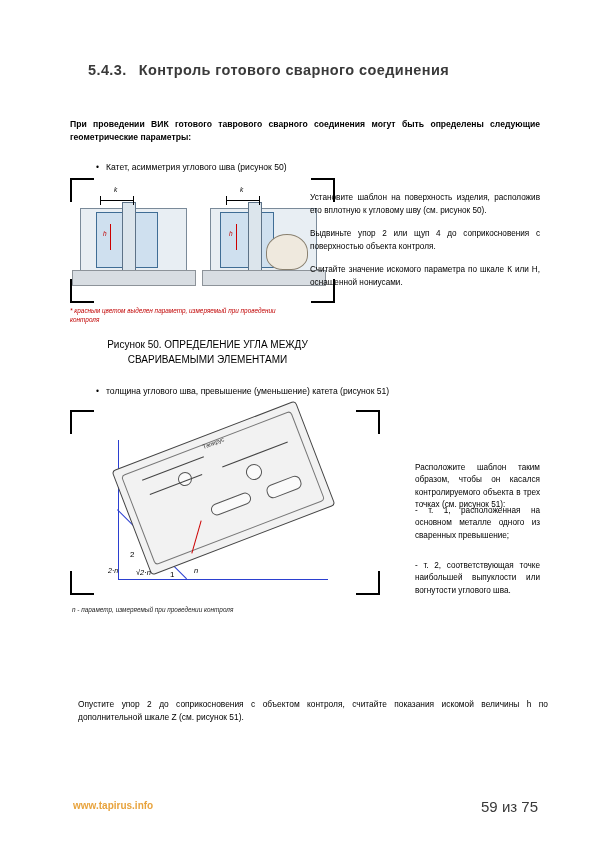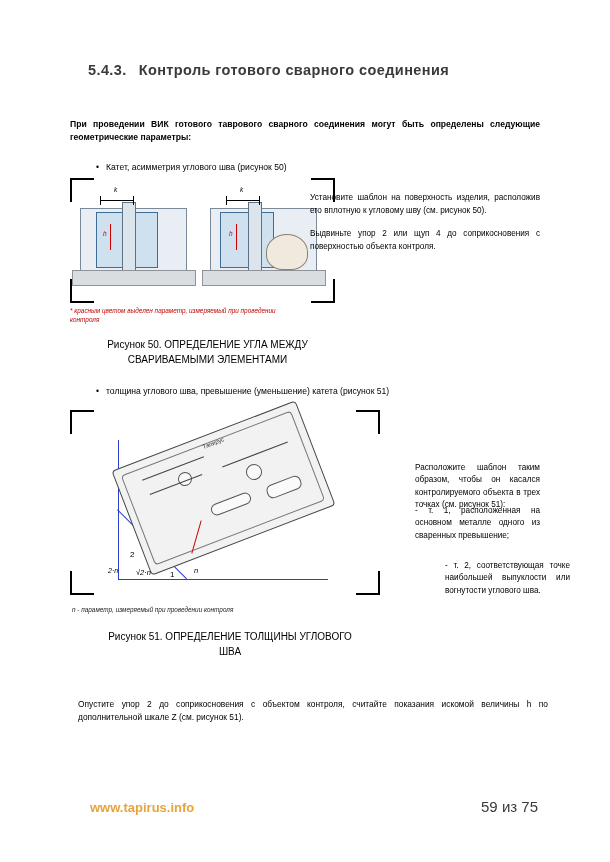--- a/index.html
+++ b/index.html
@@ -108,28 +108,28 @@
   }
   .scaleline{position:absolute;background:#444;height:1px;}
   .fignote2{
     position:absolute;left:72px;top:606px;width:250px;
     font-size:6.4px;font-style:italic;color:#222;
   }
   .figcap2{left:100px;top:629px;width:260px;}
 
   .p-right4{left:415px;top:424px;width:125px;font-size:8.2px;line-height:1.5;margin-top:38px;}
   .p-right5{left:415px;top:505px;width:125px;font-size:8.2px;line-height:1.5;}
-  .p-right6{left:415px;top:560px;width:125px;font-size:8.2px;line-height:1.5;margin-left:30px;}
+  .p-right6{left:415px;top:560px;width:125px;font-size:8.2px;line-height:1.5;}
 
   .p-bottom1{left:70px;top:657px;width:470px;font-size:8.4px;}
   .p-bottom2{left:78px;top:698px;width:470px;font-size:8.4px;}
 
   .footer-link{
-    position:absolute;left:90px;top:800px;
-    font-size:13px;font-weight:bold;color:#e8a33d;
+    position:absolute;left:73px;top:800px;
+    font-size:10px;font-weight:bold;color:#e8a33d;
   }
   .footer-page{
     position:absolute;right:72px;top:798px;
     font-size:15px;font-weight:normal;color:#3a3a3a;
   }
   .label{position:absolute;font-size:6.5px;}
   .label-i{font-style:italic;}
 </style>
 </head>
 <body>
@@ -174,20 +174,21 @@
     <div class="label label-i" style="left:170px;top:8px;">k</div>
     <div class="redtick" style="left:166px;top:46px;width:1px;height:26px;"></div>
     <div class="label label-i redtxt" style="left:159px;top:52px;">h</div>
   </div>
 
   <div class="fignote">* красным цветом выделен параметр, измеряемый при проведении контроля</div>
   <div class="figcap figcap1">Рисунок 50. ОПРЕДЕЛЕНИЕ УГЛА МЕЖДУ СВАРИВАЕМЫМИ ЭЛЕМЕНТАМИ</div>
 
   <div class="para p-right1">Установите шаблон на поверхность изделия, расположив его вплотную к угловому шву (см. рисунок 50).</div>
   <div class="para p-right2">Выдвиньте упор 2 или щуп 4 до соприкосновения с поверхностью объекта контроля.</div>
+  <div class="para p-right3">Считайте значение искомого параметра по шкале К или Н, оснащенной нониусами.</div>
 
   <div class="bullet b2">
     <span class="dot">•</span><span>толщина углового шва, превышение (уменьшение) катета (рисунок 51)</span>
   </div>
 
   <div class="fig2">
     <div class="corner tl"></div>
     <div class="corner tr" style="right:10px;"></div>
     <div class="corner bl"></div>
     <div class="corner br" style="right:10px;"></div>
@@ -215,21 +216,20 @@
     <div class="redtick" style="left:126px;top:110px;width:1px;height:34px;transform:rotate(16deg);"></div>
 
     <div class="label" style="left:60px;top:140px;font-size:8px;">2</div>
     <div class="label" style="left:100px;top:160px;font-size:8px;">1</div>
     <div class="label label-i" style="left:38px;top:157px;font-size:7px;">2·n</div>
     <div class="label label-i" style="left:66px;top:158px;font-size:7.5px;">√2·n</div>
     <div class="label label-i" style="left:124px;top:156px;font-size:7.5px;">n</div>
   </div>
 
   <div class="fignote2">n -  параметр, измеряемый при проведении контроля</div>
-  <div class="figcap figcap2">Рисунок 51. ОПРЕДЕЛЕНИЕ ТОЛЩИНЫ УГЛОВОГО ШВА</div>
 
   <div class="para p-right4">Расположите шаблон таким образом, чтобы он касался контролируемого объекта в трех точках (см. рисунок 51):</div>
   <div class="para p-right5">- т. 1, расположенная на основном металле одного из сваренных превышение;</div>
   <div class="para p-right6">- т. 2, соответствующая точке наибольшей выпуклости или вогнутости углового шва.</div>
 
   <div class="para p-bottom2">Опустите упор 2 до соприкосновения с объектом контроля, считайте показания искомой величины h по дополнительной шкале Z (см. рисунок 51).</div>
 
   <div class="footer-link">www.tapirus.info</div>
   <div class="footer-page">59 из 75</div>
 

